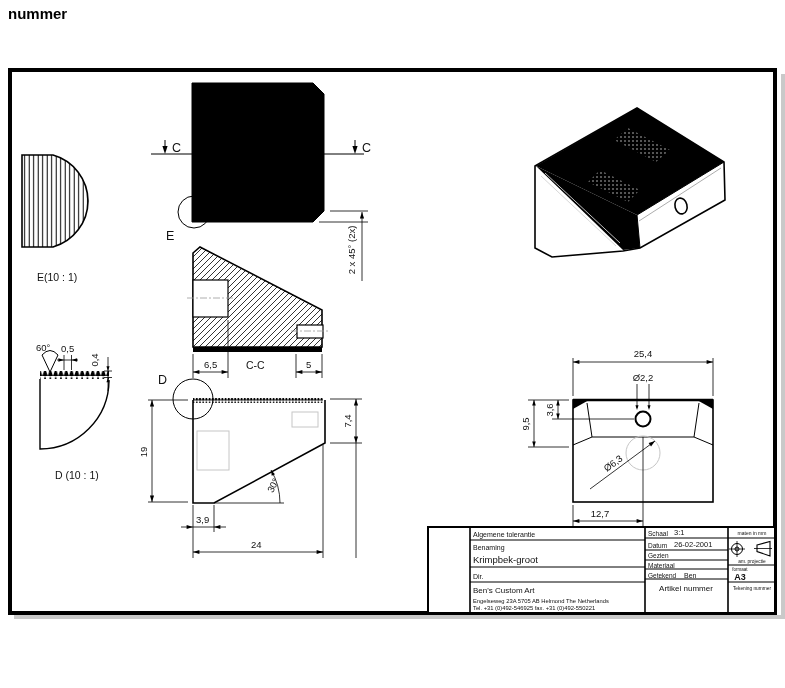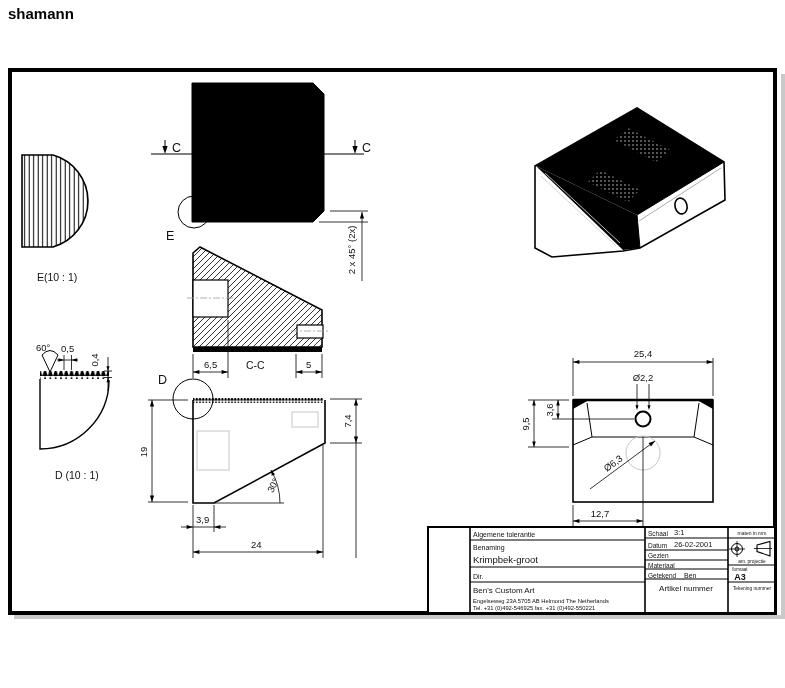--- a/index.html
+++ b/index.html
@@ -13,21 +13,21 @@
   .ghost{stroke:#c6c6c6;fill:none;stroke-width:1;}
   .cl{stroke:#9a9a9a;fill:none;stroke-width:.8;stroke-dasharray:7 2 2 2;}
   .dim{font-size:9.5px;}
   .lbl{font-size:10.5px;}
   .big{font-size:12.5px;}
 </style>
 </head>
 <body>
 
 <div class="page">
-  <div class="window-title">shamann</div>
+  <div class="window-title">nummer</div>
 
   <svg width="785" height="688" viewBox="0 0 785 688">
     <defs>
       <path id="arw" d="M0,0 L-8,-2.6 L-8,2.6 Z" fill="#000"></path>
       <pattern id="vhatch" width="4.5" height="4.5" patternUnits="userSpaceOnUse">
         <line x1="2.2" y1="0" x2="2.2" y2="4.5" stroke="#000" stroke-width="1"></line>
       </pattern>
       <pattern id="dhatch" width="6" height="6" patternUnits="userSpaceOnUse">
         <line x1="0" y1="6" x2="6" y2="0" stroke="#000" stroke-width=".8"></line>
       </pattern>

